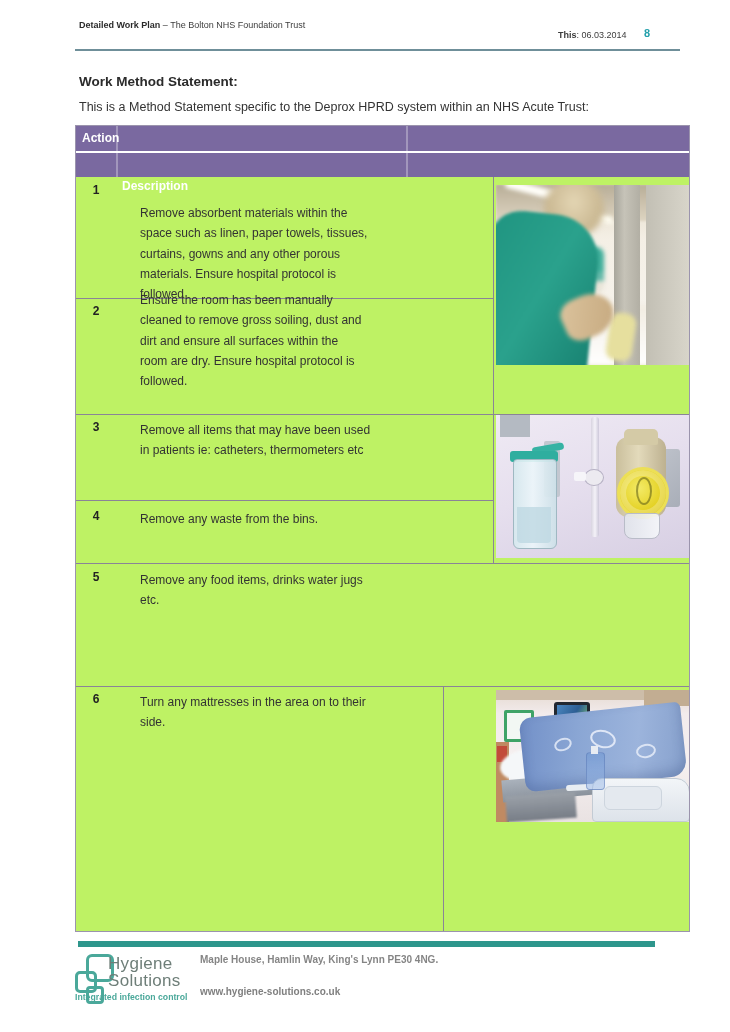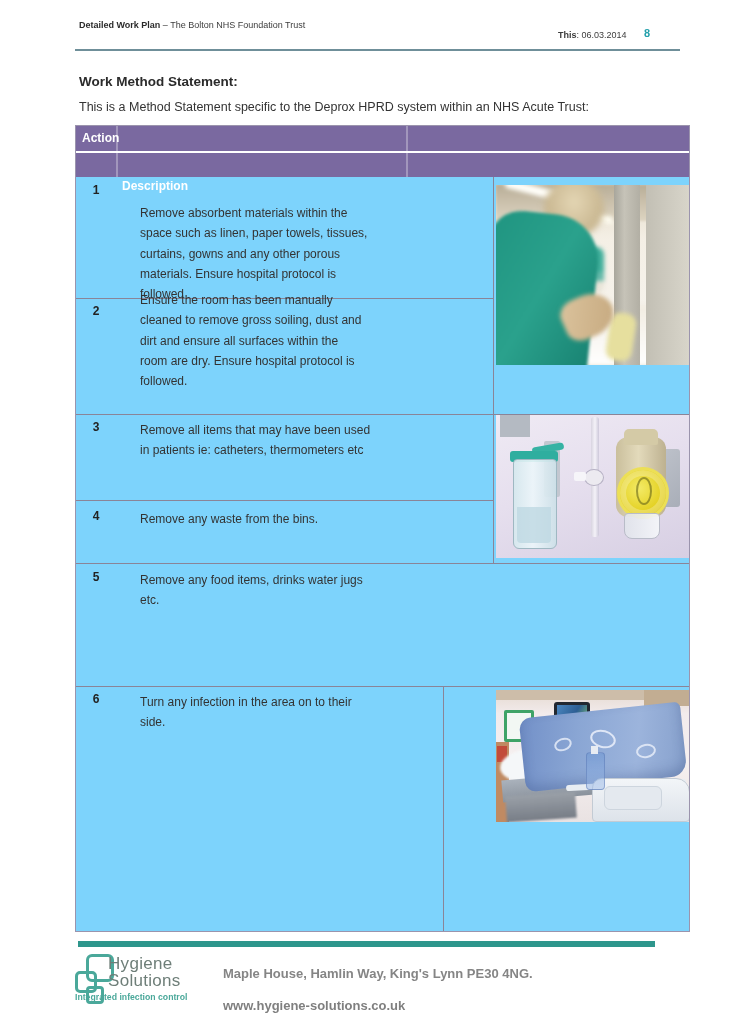--- a/index.html
+++ b/index.html
@@ -9,21 +9,21 @@
   
   .ph-left{left:79px;top:20px;font-size:9px;color:#3d3d3d;}
   .ph-left b{color:#2b2b2b;}
   .ph-date{left:558px;top:30px;font-size:9px;color:#3d3d3d;}
   .ph-num{left:644px;top:27px;font-size:11px;font-weight:bold;color:#23a0ab;}
   .ph-rule{left:75px;top:49px;width:605px;height:2px;background:#6f8f99;}
   
   .sec-title{left:79px;top:74px;font-size:13.5px;font-weight:bold;color:#2b2b2b;}
   .sec-intro{left:79px;top:100px;font-size:12.5px;color:#333;}
   
-  .tbl{left:75px;top:125px;width:613px;height:805px;border:1px solid #9b94ad;background:#7dd3fc;}
+  .tbl{left:75px;top:125px;width:613px;height:805px;border:1px solid #9b94ad;background:#bef264;}
   .thead{left:0;top:0;width:613px;height:51px;background:#7a69a0;}
   .thead .lbl{position:absolute;top:5px;font-size:12px;font-weight:bold;color:#ffffff;}
   .th-hline{left:0;top:25px;width:613px;height:2px;background:#ffffff;}
   .th-v1{left:40px;top:0;width:2px;height:51px;background:rgba(255,255,255,.30);}
   .th-v2{left:330px;top:0;width:2px;height:51px;background:rgba(255,255,255,.30);}
   .hline{height:1px;background:#8a8497;}
   .vline{width:1px;background:#8a8497;}
   .rownum{width:24px;text-align:center;font-size:12px;font-weight:bold;color:#222;}
   .desc{left:64px;width:310px;font-size:12px;line-height:20.3px;color:#333;white-space:pre-line;}
   .photo{left:420px;width:193px;overflow:hidden;background:#eee;}
@@ -82,21 +82,21 @@
   .p3 .bcap{left:95px;top:56px;width:7px;height:8px;background:#e8ecf2;}
   
   .ft-bar{left:78px;top:941px;width:577px;height:6px;background:#2e968c;}
   .lg-sq{border:3px solid #4aa89a;background:transparent;}
   .lg1{left:86px;top:954px;width:22px;height:22px;border-radius:6px;}
   .lg2{left:75px;top:971px;width:16px;height:16px;border-radius:5px;}
   .lg3{left:86px;top:986px;width:12px;height:12px;border-radius:4px;}
   .lg-t1{left:108px;top:954px;font-size:17px;color:#6e7e78;letter-spacing:.3px;}
   .lg-t2{left:108px;top:971px;font-size:17px;color:#6e7e78;letter-spacing:.3px;}
   .lg-tag{left:75px;top:992px;font-size:8.7px;color:#4aa89a;font-weight:bold;}
-  .ft-line{left:223px;font-size:13px;color:#8a8a8a;white-space:pre-line;margin-top:12px;}
+  .ft-line{left:200px;font-size:10px;color:#8a8a8a;white-space:pre-line;}
   .ft-a{top:954px;font-weight:600;color:#858585;}
   .ft-b{top:970px;}
   .ft-c{top:986px;font-weight:bold;color:#7f7f7f;}
 </style>
 </head>
 <body>
 
 <div class="page">
 
   <div class="abs ph-left"><b>Detailed Work Plan</b><span> – The Bolton NHS Foundation Trust</span></div>
@@ -143,21 +143,21 @@
 in patients ie: catheters, thermometers etc</div>
 
     <div class="abs rownum" style="left:8px;top:383px;">4</div>
     <div class="abs desc" style="top:383px;">Remove any waste from the bins.</div>
 
     <div class="abs rownum" style="left:8px;top:444px;">5</div>
     <div class="abs desc" style="top:444px;">Remove any food items, drinks water jugs
 etc.</div>
 
     <div class="abs rownum" style="left:8px;top:566px;">6</div>
-    <div class="abs desc" style="top:566px;">Turn any infection in the area on to their
+    <div class="abs desc" style="top:566px;">Turn any mattresses in the area on to their
 side.</div>
 
     <div class="abs photo p1" style="top:59px;height:180px;">
       <div class="s ceil"></div>
       <div class="s lamp1"></div>
       <div class="s lamp2"></div>
       <div class="s floorlight"></div>
       <div class="s farfig"></div>
       <div class="s doorcol"></div>
       <div class="s doorcol2"></div>

